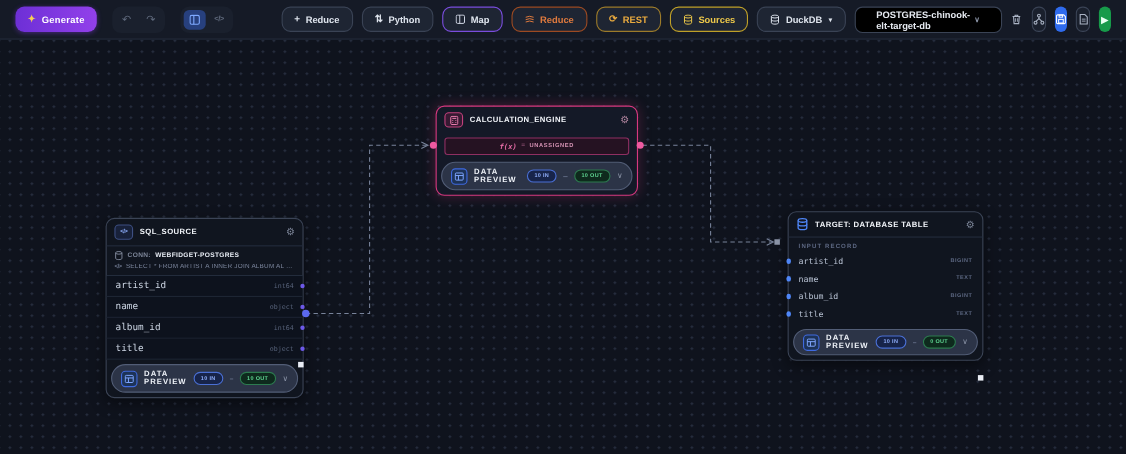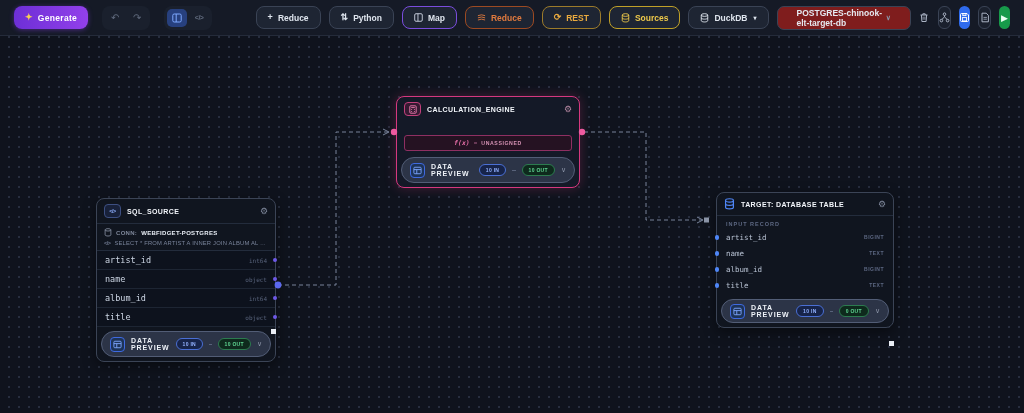--- a/index.html
+++ b/index.html
@@ -26,21 +26,21 @@
   .tb-btn { display:flex; align-items:center; gap:5px; height:23px; padding:0 11px;
     background:#1e2533; border:1px solid #3a4355; border-radius:8px;
     color:#dfe5ee; font-size:8.5px; font-weight:bold; cursor:pointer; white-space:nowrap; }
   .tb-btn svg { display:block; }
   .tb-btn.map    { border-color:#7a4ddd; }
   .tb-btn.reduce { border-color:#9c4a22; color:#e07a3e; }
   .tb-btn.rest   { border-color:#9c7b2a; color:#e9aa3f; }
   .tb-btn.duckdb { border-color:#bfa028; color:#edc84a; }
   .tb-ic { font-size:9px; line-height:1; }
   .caret { font-size:6px; margin-left:1px; }
-  .pipeline-select { margin-left:auto; width:232px; height:24px; background:#7f1d1d;
+  .pipeline-select { margin-left:auto; width:232px; height:24px; background:#000000;
     border:1px solid #3a4355; border-radius:7px; display:flex; align-items:center;
     padding:0 19px; color:#e5e9f0; font-size:8.5px; font-weight:bold; cursor:pointer;justify-content:flex-end; }
   .pipeline-select .sel-caret { margin-left:auto; color:#8a93a6; font-size:7px; }
   .tool-ic-btn { width:23px; height:23px; border-radius:6px; display:flex; align-items:center;
     justify-content:center; cursor:pointer; color:#aab3c4; background:transparent; }
   .tool-ic-btn.boxed { background:#1a202d; border:1px solid #3a4355; }
   .tool-ic-btn.save  { background:#2f6bed; border:none; color:#fff; }
   .tool-ic-btn.run   { background:#179a4a; border:none; color:#eafff2; font-size:9px; }
 
   
@@ -91,21 +91,21 @@
   .badge { border-radius:8px; padding:2px 6px; font-size:5px; font-weight:bold; letter-spacing:.3px;
     white-space:nowrap; }
   .badge.in  { border:1px solid #4a6fd4; background:#17244a; color:#93b2ff; }
   .badge.out { border:1px solid #2c7b4f; background:#0e2a1d; color:#5fd692; }
   .badge-sep { width:5px; height:1px; background:#58627a; }
   .pchev { margin-left:auto; color:#8a93a6; font-size:7px; cursor:pointer; }
 
   
   #node-calc { left:396px; top:96px; width:184px; border:1.5px solid #d6387f;
     background:#141927; box-shadow:0 0 12px rgba(214,56,127,.28); }
-  .formula-bar { margin:14px 7px 6px; height:16px; border:1px solid #8f2f62; border-radius:3px;
+  .formula-bar { margin:4px 7px 6px; height:16px; border:1px solid #8f2f62; border-radius:3px;
     background:#251222; display:flex; align-items:center; justify-content:center; gap:4px; cursor:text; }
   .f-fn { font-family:"DejaVu Sans Mono", monospace; font-style:italic; font-weight:bold;
     font-size:6.5px; color:#e06ba3; }
   .f-eq { font-size:6px; color:#a85f86; }
   .f-val { font-size:5.2px; font-weight:bold; letter-spacing:.6px; color:#d592b4; text-transform:uppercase; }
 
   
   #node-target { left:716px; top:192px; width:178px; }
   .section-label { padding:5px 9px 2px; font-size:5.5px; font-weight:bold; letter-spacing:1px;
     color:#5d6883; }

